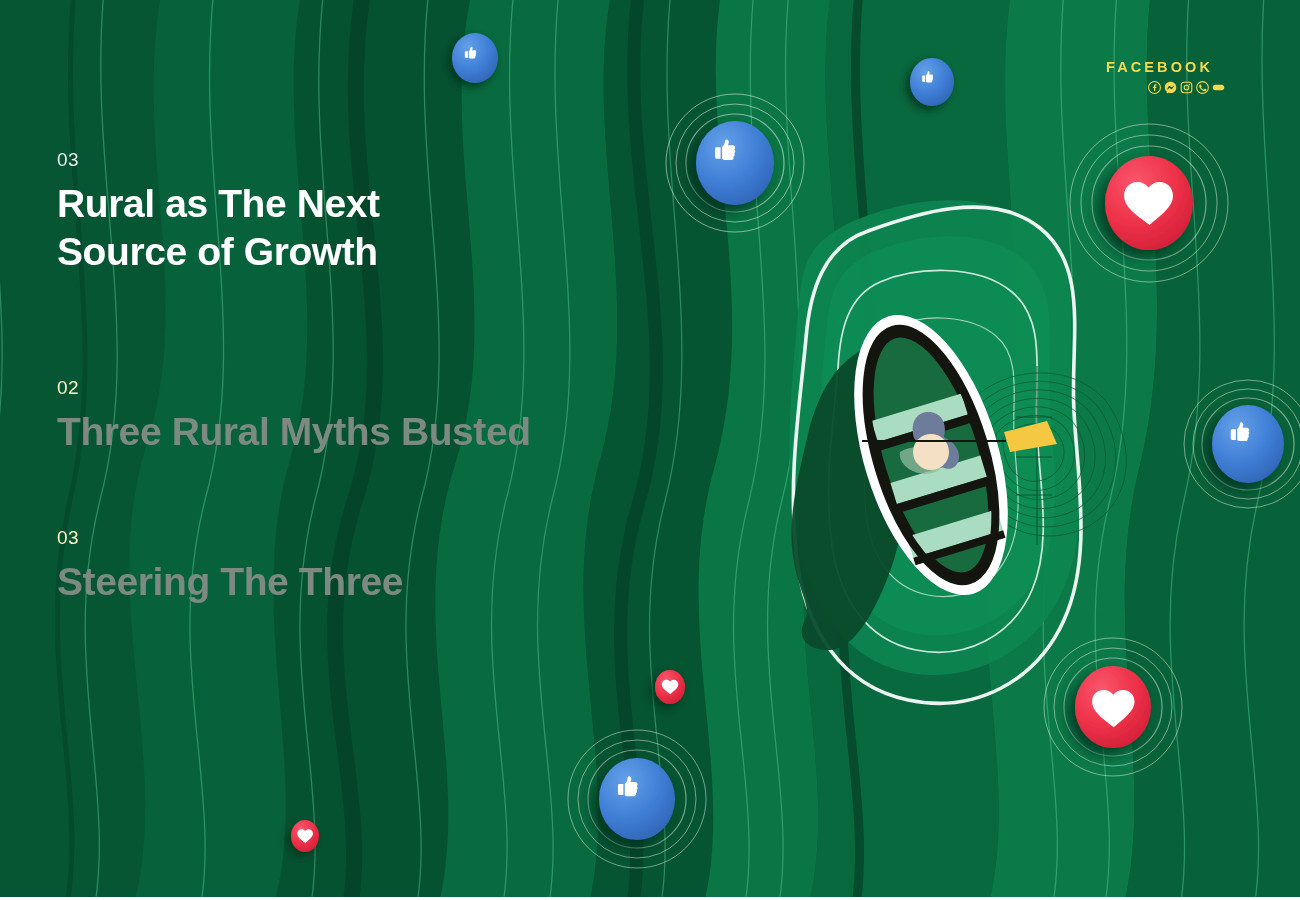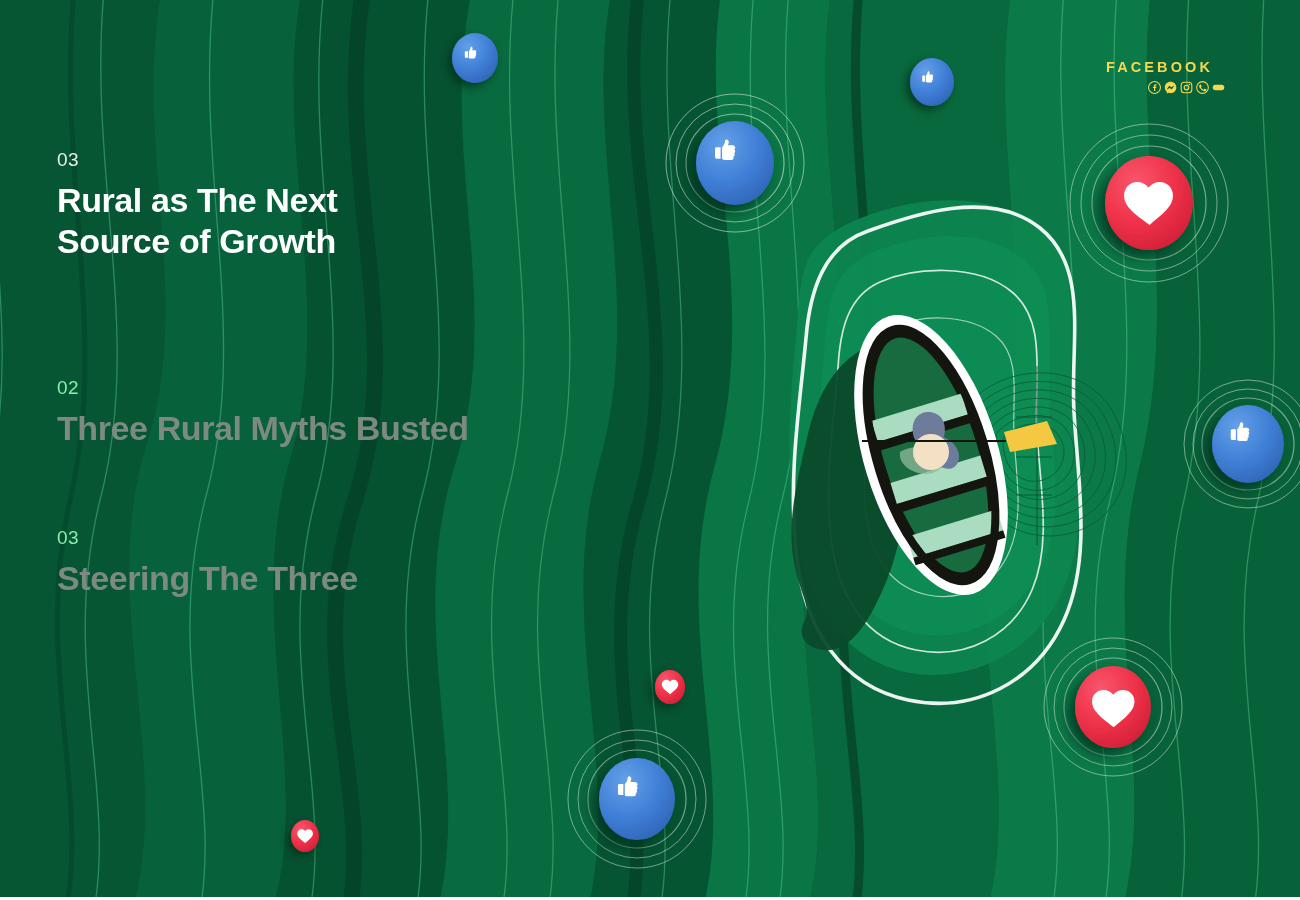--- a/index.html
+++ b/index.html
@@ -43,24 +43,24 @@
   .agenda-item.i3 { position: absolute; top: 378px; left: 0; }
 
   .agenda-num {
     font-size: 19px;
     font-weight: 400;
     letter-spacing: 0.4px;
     line-height: 1;
     margin-bottom: 11px;
   }
   .agenda-num.active  { color: #e9efec; }
-  .agenda-num.muted   { color: #86efac; }
+  .agenda-num.muted   { color: #fef9c3; }
 
   .agenda-title {
-    font-size: 34px;
+    font-size: 39px;
     font-weight: 700;
     line-height: 1.22;
     letter-spacing: -0.4px;
     white-space: pre-line;
     margin: 0;
   }
   .agenda-title.active { color: #ffffff; }
   .agenda-title.muted  { color: #7c8a81; }
 
   

